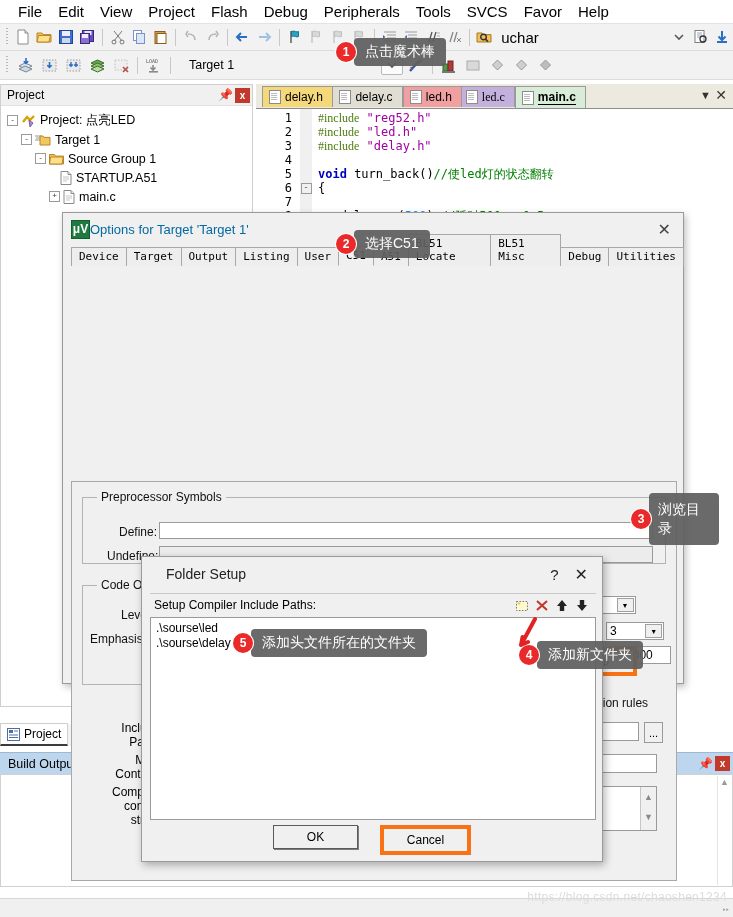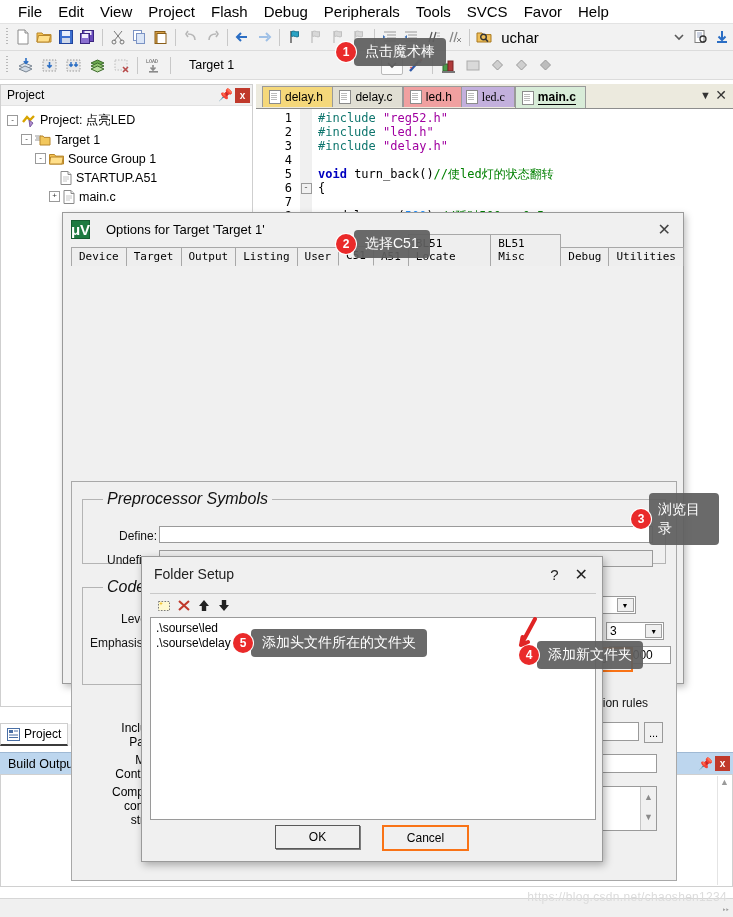--- a/index.html
+++ b/index.html
@@ -75,21 +75,21 @@
   #tabclose{position:absolute;right:6px;top:3px;font-size:14px;color:#333;}
   #code{position:relative;background:#fff;height:calc(100% - 24px);}
   #gutter{position:absolute;left:0;top:0;width:44px;height:100%;background:#ffffff;}
   #foldcol{position:absolute;left:44px;top:0;width:12px;height:100%;background:#f0f0f0;}
   .cline{height:14px;font-family:"DejaVu Sans Mono",monospace;font-size:12px;
     white-space:pre;display:flex;align-items:center;}
   .lnum{width:36px;text-align:right;padding-right:8px;color:#000;
     font-family:"DejaVu Sans Mono",monospace;font-size:12px;}
   .fold{width:12px;text-align:center;font-size:9px;color:#555;}
   .kw{color:#0000c0;font-weight:bold;}
-  .pp{color:#0f766e;}
+  .pp{color:#4d7c0f;font-family:Liberation Serif, serif;}
   .str{color:#a000a0;}
   .cmt{color:#008000;}
   .num{color:#1e90ff;}
 
   
   #lowtabs{position:absolute;left:0;top:724px;width:300px;height:22px;
     background:#f3f3f3;display:flex;align-items:flex-end;font-size:12px;}
   .ltab{display:flex;align-items:center;height:20px;padding:0 6px;gap:4px;}
   .ltab.active{background:#fff;border:1px solid #cfcfcf;border-bottom:2px solid #3b3b3b;}
   #buildbar{position:absolute;left:0;top:752px;width:733px;height:22px;
@@ -101,63 +101,63 @@
   #statusbar{position:absolute;left:0;top:898px;width:733px;height:19px;
     background:#f0f0f0;border-top:1px solid #d6d6d6;}
 
   
   #optdlg{
     position:absolute;left:62px;top:212px;width:622px;height:472px;
     background:#f0f0f0;border:1px solid #9a9a9a;box-sizing:border-box;
     box-shadow:2px 3px 7px rgba(0,0,0,.25);
   }
   #optTitle{height:32px;display:flex;align-items:center;padding:0 6px 0 8px;background:#f0f0f0;}
-  #optTitle .t{flex:1;color:#000000;font-size:13px;margin-left:16px;}
+  #optTitle .t{flex:1;color:#0369a1;font-size:13px;margin-left:0;}
   .klogo{width:17px;height:17px;background:#1e7a41;border:1px solid #145c30;
-    color:#fff;font-size:15px;font-weight:bold;display:flex;align-items:center;justify-content:center;}
+    color:#fff;font-size:12px;font-weight:bold;display:flex;align-items:center;justify-content:center;}
   .dclose{font-size:16px;color:#444;padding:0 6px;}
   #opttabs{display:flex;align-items:flex-end;height:21px;margin-left:8px;
     font-family:"DejaVu Sans Mono",monospace;font-size:11px;}
   .otab{padding:2px 7px 3px 7px;border:1px solid #a8a8a8;border-bottom:none;
     background:#eeeeee;margin-right:-1px;}
   .otab.sel{background:#f0f0f0;border-bottom:1px solid #f0f0f0;position:relative;z-index:3;}
   #optbody{position:absolute;left:8px;top:268px;width:606px;height:400px;
     background:#f0f0f0;border:1px solid #a8a8a8;box-sizing:border-box;}
 
   fieldset.grp{position:absolute;border:1px solid #b4b4b4;margin:0;padding:0;background:transparent;}
-  fieldset.grp legend{font-size:16px;padding:0 4px;margin-left:20px;color:#111;font-style:italic;}
+  fieldset.grp legend{font-size:12px;padding:0 4px;margin-left:14px;color:#111;}
 
   .lbl{font-size:12px;color:#111;}
   input.tbox2{
     border:1px solid #9a9a9a;background:#fff;height:17px;box-sizing:border-box;
     font-family:"Liberation Sans",sans-serif;font-size:12px;padding:0 3px;outline:none;
   }
   input.tbox2.dis{background:#ececec;color:#7a7a7a;}
   .sel2{border:1px solid #9a9a9a;background:#fff;height:18px;box-sizing:border-box;
     display:flex;align-items:center;font-size:12px;padding-left:3px;position:relative;}
   .sel2 .arrow{position:absolute;right:1px;top:1px;bottom:1px;width:15px;background:#f0f0f0;
     border:1px solid #a0a0a0;display:flex;align-items:center;justify-content:center;font-size:7px;}
   .cbx{width:12px;height:12px;border:1px solid #8a8a8a;background:#fff;display:inline-flex;
     align-items:center;justify-content:center;font-size:10px;line-height:1;color:#000;
     vertical-align:middle;box-sizing:border-box;}
   .cbx.dis{background:#ececec;border-color:#b5b5b5;color:#b5b5b5;}
   .row{display:flex;align-items:center;position:absolute;}
   .dimtext{color:#a2a2a2;}
   .dotbtn{width:17px;height:19px;border:1px solid #9a9a9a;background:#f0f0f0;
     display:flex;align-items:center;justify-content:center;font-size:11px;}
-  .okbtn{border:2px solid #f97316;background:#f0f0f0;font-size:12px;
+  .okbtn{border:4px solid #f97316;background:#f0f0f0;font-size:12px;
     height:21px;display:flex;align-items:center;justify-content:center;}
 
   
   #folderdlg{
     position:absolute;left:141px;top:556px;width:462px;height:306px;
     background:#f0f0f0;border:1px solid #9a9a9a;box-sizing:border-box;
     box-shadow:2px 3px 8px rgba(0,0,0,.3);
   }
-  #fdTitle{height:34px;display:flex;align-items:center;padding:0 8px 0 12px;}
+  #fdTitle{height:34px;display:flex;align-items:center;padding:0 8px 0 12px;margin-left:12px;}
   #fdTitle .t{flex:1;font-size:14px;color:#222;}
   #fdSub{position:absolute;left:8px;top:36px;width:446px;height:23px;
     border-top:1px solid #c9c9c9;display:flex;align-items:center;padding:0 4px 0 4px;box-sizing:border-box;}
   #fdSub .t{flex:1;font-size:12px;}
   .fbtn{width:20px;height:19px;display:flex;align-items:center;justify-content:center;}
   #fdList{position:absolute;left:8px;top:60px;width:446px;height:203px;
     background:#fff;border:1px solid #9a9a9a;box-sizing:border-box;padding:3px 5px;
     font-size:12px;line-height:15px;}
   #fdBtns{position:absolute;left:0;top:268px;width:100%;display:flex;justify-content:center;gap:22px;}
   #fdBtns .okbtn{width:83px;height:22px;}
@@ -696,20 +696,21 @@
        font-family:'DejaVu Sans Mono',monospace;font-size:11px;">Help</div>
 </div>
 
 <div id="folderdlg">
   <div id="fdTitle">
     <span class="t">Folder Setup</span>
     <span style="font-size:15px;color:#222;padding:0 10px;">?</span>
     <span style="font-size:16px;color:#222;padding:0 6px;">✕</span>
   </div>
   <div id="fdSub">
+    <span class="t">Setup Compiler Include Paths:</span>
     <span class="fbtn">
       <svg width="16" height="15" viewBox="0 0 16 15">
           <rect x="2.5" y="3.5" width="11" height="9" fill="#fff9d0" stroke="#7a7a7a" stroke-dasharray="1.6 1.4"></rect>
           <path d="M5 3.5l.6 1.4 1.4.6-1.4.6L5 7.5l-.6-1.4L3 5.5l1.4-.6z" fill="#f2c230"></path>
         </svg>
       </span>
     <span class="fbtn">
       <svg width="16" height="15" viewBox="0 0 16 15">
           <path d="M3 3l10 9M13 3L3 12" stroke="#c0392b" stroke-width="2.1"></path>
         </svg>

